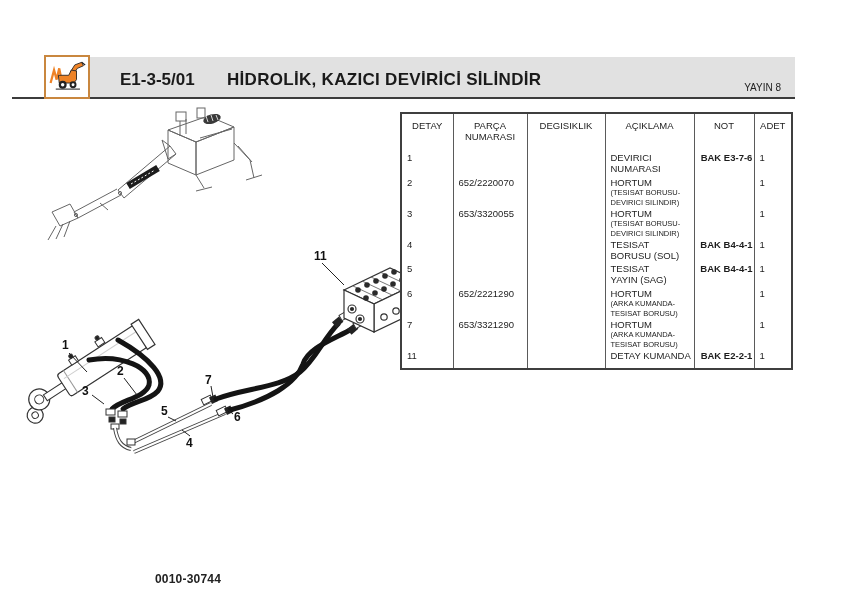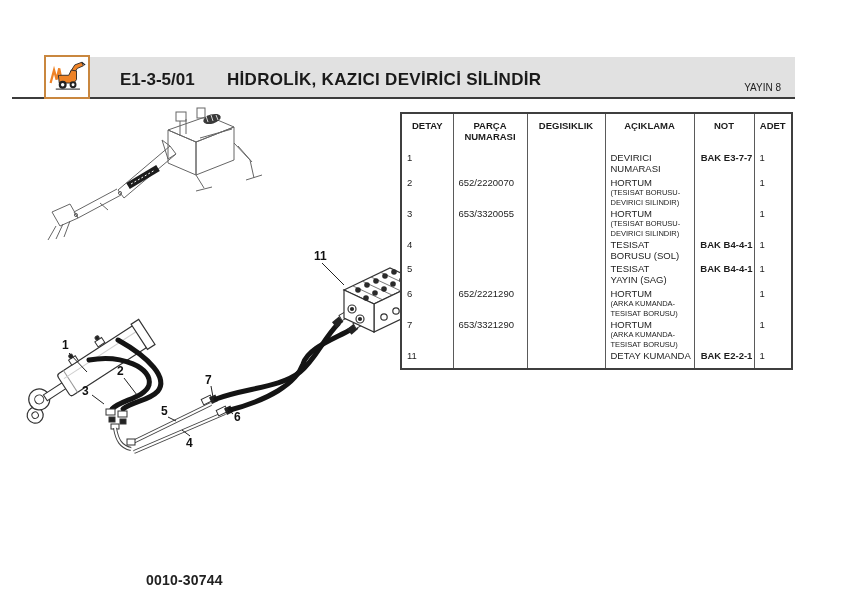--- a/index.html
+++ b/index.html
@@ -18,37 +18,37 @@
   
   .diagram-svg{position:absolute;left:0;top:0;width:842px;height:595px;}
   .callout{position:absolute;font-size:12px;font-weight:bold;color:#111;line-height:1;}
 
   
   .parts-table{position:absolute;left:400px;top:84px;width:391px;border-collapse:collapse;
                table-layout:fixed;border:2px solid #3f3f3f;background:#fff;}
   .parts-table th,.parts-table td{border-left:1px solid #5a5a5a;vertical-align:top;
       font-size:9.5px;line-height:1.2;color:#1c1c1c;padding:1px 0 0 5px;overflow:hidden;}
   .parts-table th:first-child,.parts-table td:first-child{border-left:none;}
-  .parts-table th{font-weight:bold;text-align:center;padding:6px 0 8px;}
+  .parts-table th{font-weight:normal;text-align:center;padding:6px 0 8px;}
   .parts-table tbody tr:nth-child(1){height:25px;}
   .parts-table tbody tr:nth-child(2){height:30px;}
   .parts-table tbody tr:nth-child(3){height:28px;}
   .parts-table tbody tr:nth-child(4){height:22px;}
   .parts-table tbody tr:nth-child(5){height:25px;}
   .parts-table tbody tr:nth-child(6){height:28px;}
   .parts-table tbody tr:nth-child(7){height:28px;}
   .parts-table tbody tr:nth-child(8){height:20px;}
   .c-not{text-align:center;color:var(--link-blue,#2222cc);font-size:8.5px;font-weight:bold;padding:2px 0 0;}
   .acik-main{font-size:9.5px;}
   .acik-sub{font-size:7.5px;line-height:1.25;}
 
   
   .note{position:absolute;left:400px;top:331px;font-size:10.5px;color:#111;}
   .note-link{color:var(--note-blue,#1b1ba8);}
-  .docnum{position:absolute;left:146px;top:544px;font-size:14px;font-weight:bold;color:#222;letter-spacing:.2px;}
+  .docnum{position:absolute;left:155px;top:544px;font-size:12px;font-weight:bold;color:#222;letter-spacing:.2px;}
 </style>
 </head>
 <body>
 
 <div class="page">
 
   <div class="band">
     <span class="page-code">E1-3-5/01</span>
     <span class="page-title">HİDROLİK, KAZICI DEVİRİCİ SİLİNDİR</span>
     <span class="yayin">YAYIN 8</span>
@@ -252,21 +252,21 @@
     </thead>
     <tbody>
     <tr>
       <td class="c-detay">1</td>
       <td class="c-parca"></td>
       <td class="c-deg"></td>
       <td class="c-acik">
             <div class="acik-main">DEVIRICI</div>
             <div class="acik-main">NUMARASI</div>
           </td>
-      <td class="c-not">BAK E3-7-7</td>
+      <td class="c-not">BAK E3-7-6</td>
       <td class="c-adet">1</td>
     </tr>
 
     <tr>
       <td class="c-detay">2</td>
       <td class="c-parca">652/2220070</td>
       <td class="c-deg"></td>
       <td class="c-acik">
             <div class="acik-main">HORTUM</div>
             <div class="acik-sub">(TESISAT BORUSU-</div>

